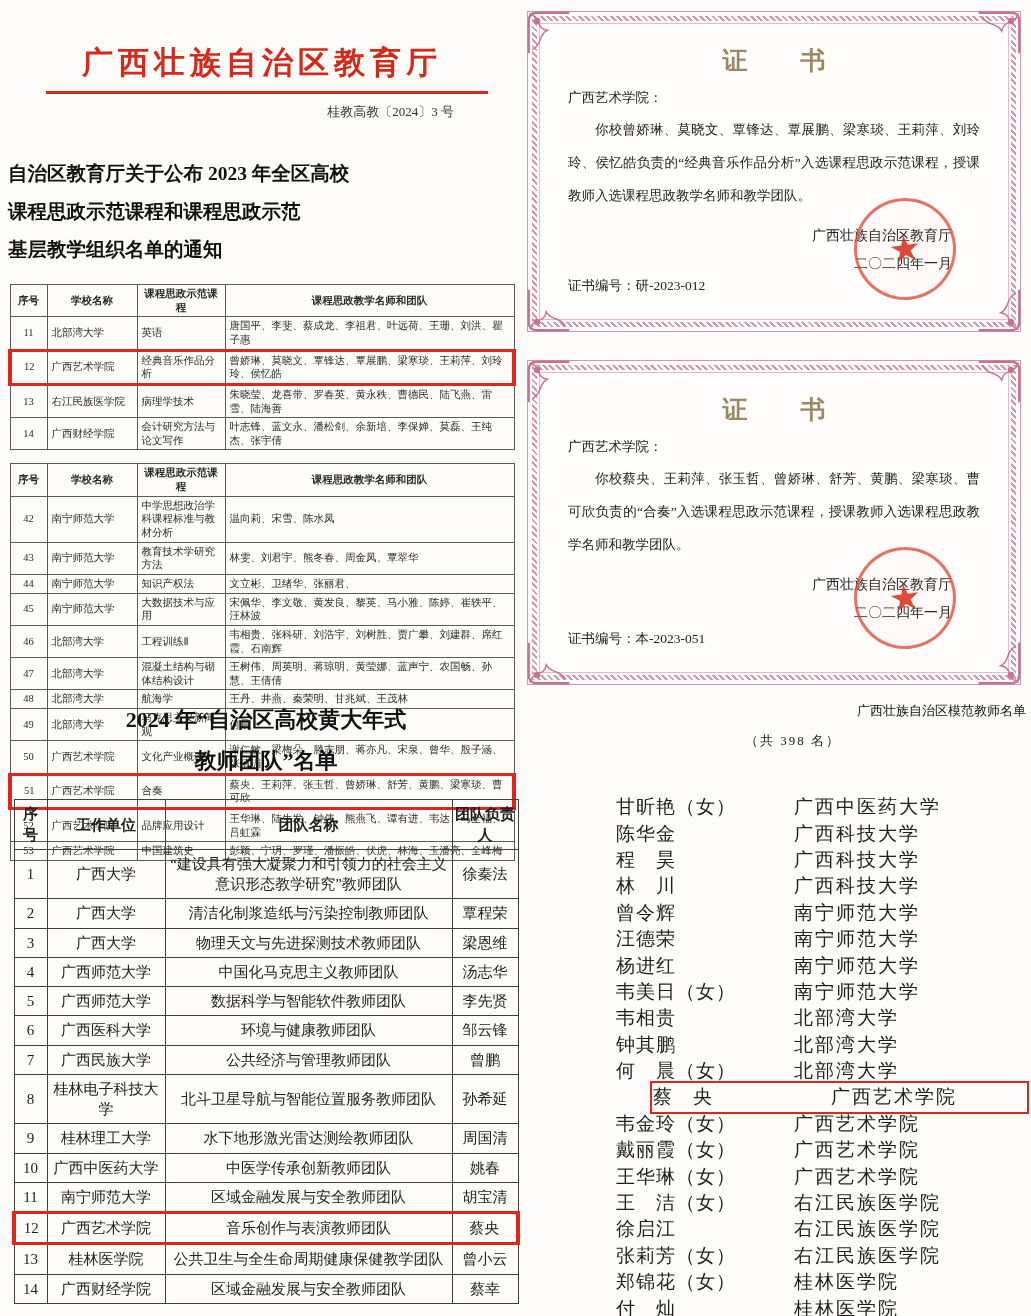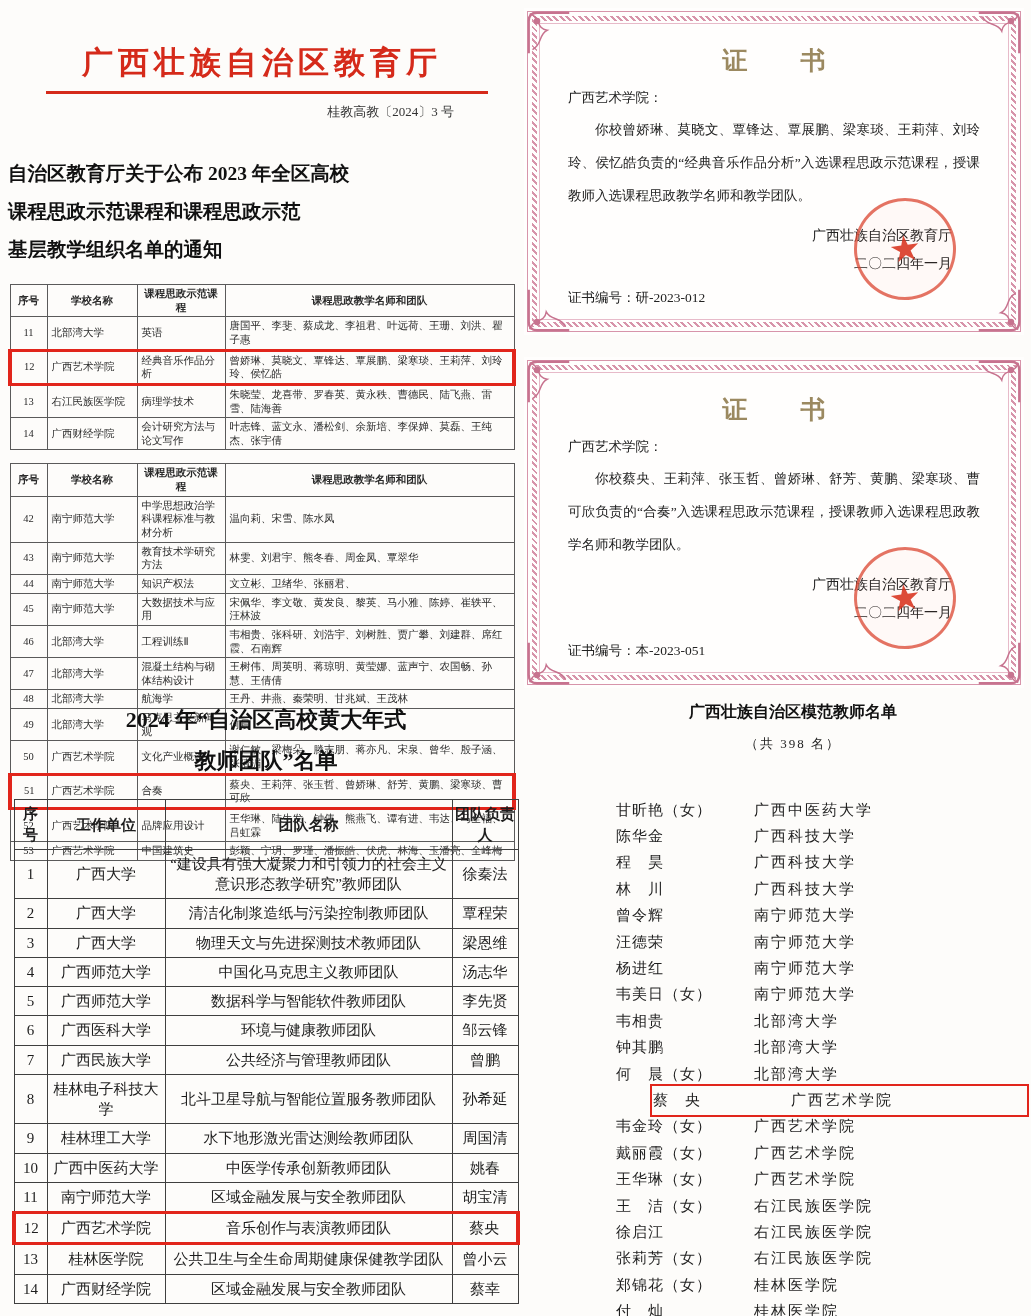--- a/index.html
+++ b/index.html
@@ -51,21 +51,21 @@
   .c-bl { left:2px; bottom:2px; transform:rotate(270deg); }
 
   .cert-content { position:absolute; inset:20px 44px; }
   .cert-title {
     text-align:center; color:#9b8960; font-weight:bold;
     font-size:25px; letter-spacing:14px; margin-top:16px; text-indent:14px;
   }
   .cert-addressee { font-size:13.5px; margin-top:12px; color:#222; }
   .cert-body { font-size:13.5px; line-height:2.45; text-indent:2em; margin-top:6px; color:#222; text-align:justify; }
   .cert-sign { text-align:right; padding-right:28px; font-size:14px; line-height:2.0; margin-top:10px; color:#222; }
-  .cert-no { font-size:13.5px; color:#222; position:absolute; left:0; bottom:8px; }
+  .cert-no { font-size:13.5px; color:#222; position:absolute; left:0; bottom:20px; }
 
   .seal {
     position:absolute; width:96px; height:96px; border-radius:50%;
     border:3px solid rgba(219,70,48,.75); left:330px; top:190px;
     display:flex; align-items:center; justify-content:center;
     transform:rotate(-8deg); background:rgba(255,120,90,.04);
   }
   .seal-star { color:rgba(216,50,30,.88); font-size:36px; line-height:1; }
 
   
@@ -73,24 +73,24 @@
   .teams-title { text-align:center; font-weight:bold; font-size:22px; line-height:1.85; color:#111; }
   table.teams-table {
     border-collapse:collapse; width:100%; margin-top:18px;
     font-size:15px; line-height:1.35; color:#1d1d1d; table-layout:fixed;
   }
   table.teams-table th, table.teams-table td { border:1px solid #3f3f3f; padding:4px 2px; text-align:center; }
   table.teams-table th { font-weight:bold; }
 
   
   .model-section { position:absolute; left:560px; top:702px; width:466px; }
-  .model-title { text-align:center; font-weight:bold; font-size:16px; color:#111; }
+  .model-title { text-align:right; font-weight:normal; font-size:13px; color:#111; }
   .model-subtitle { text-align:center; font-size:13px; margin-top:12px; color:#222; letter-spacing:2px; }
   .mt-list { margin-top:44px; padding-left:56px; }
-  .mt-row { display:flex; align-items:center; height:26.4px; font-size:15px; color:#1e1e1e; }
+  .mt-row { display:flex; align-items:center; height:26.4px; font-size:19px; color:#1e1e1e;gap:40px; }
   .mt-row.hl { outline:2px solid #e1251b; outline-offset:1px;margin-left:37px; }
   .mt-name { width:138px; letter-spacing:1px; }
   .mt-school { letter-spacing:2px; }
 </style>
 </head>
 <body>
 
 <div class="canvas">
 
   <div class="doc-section">

